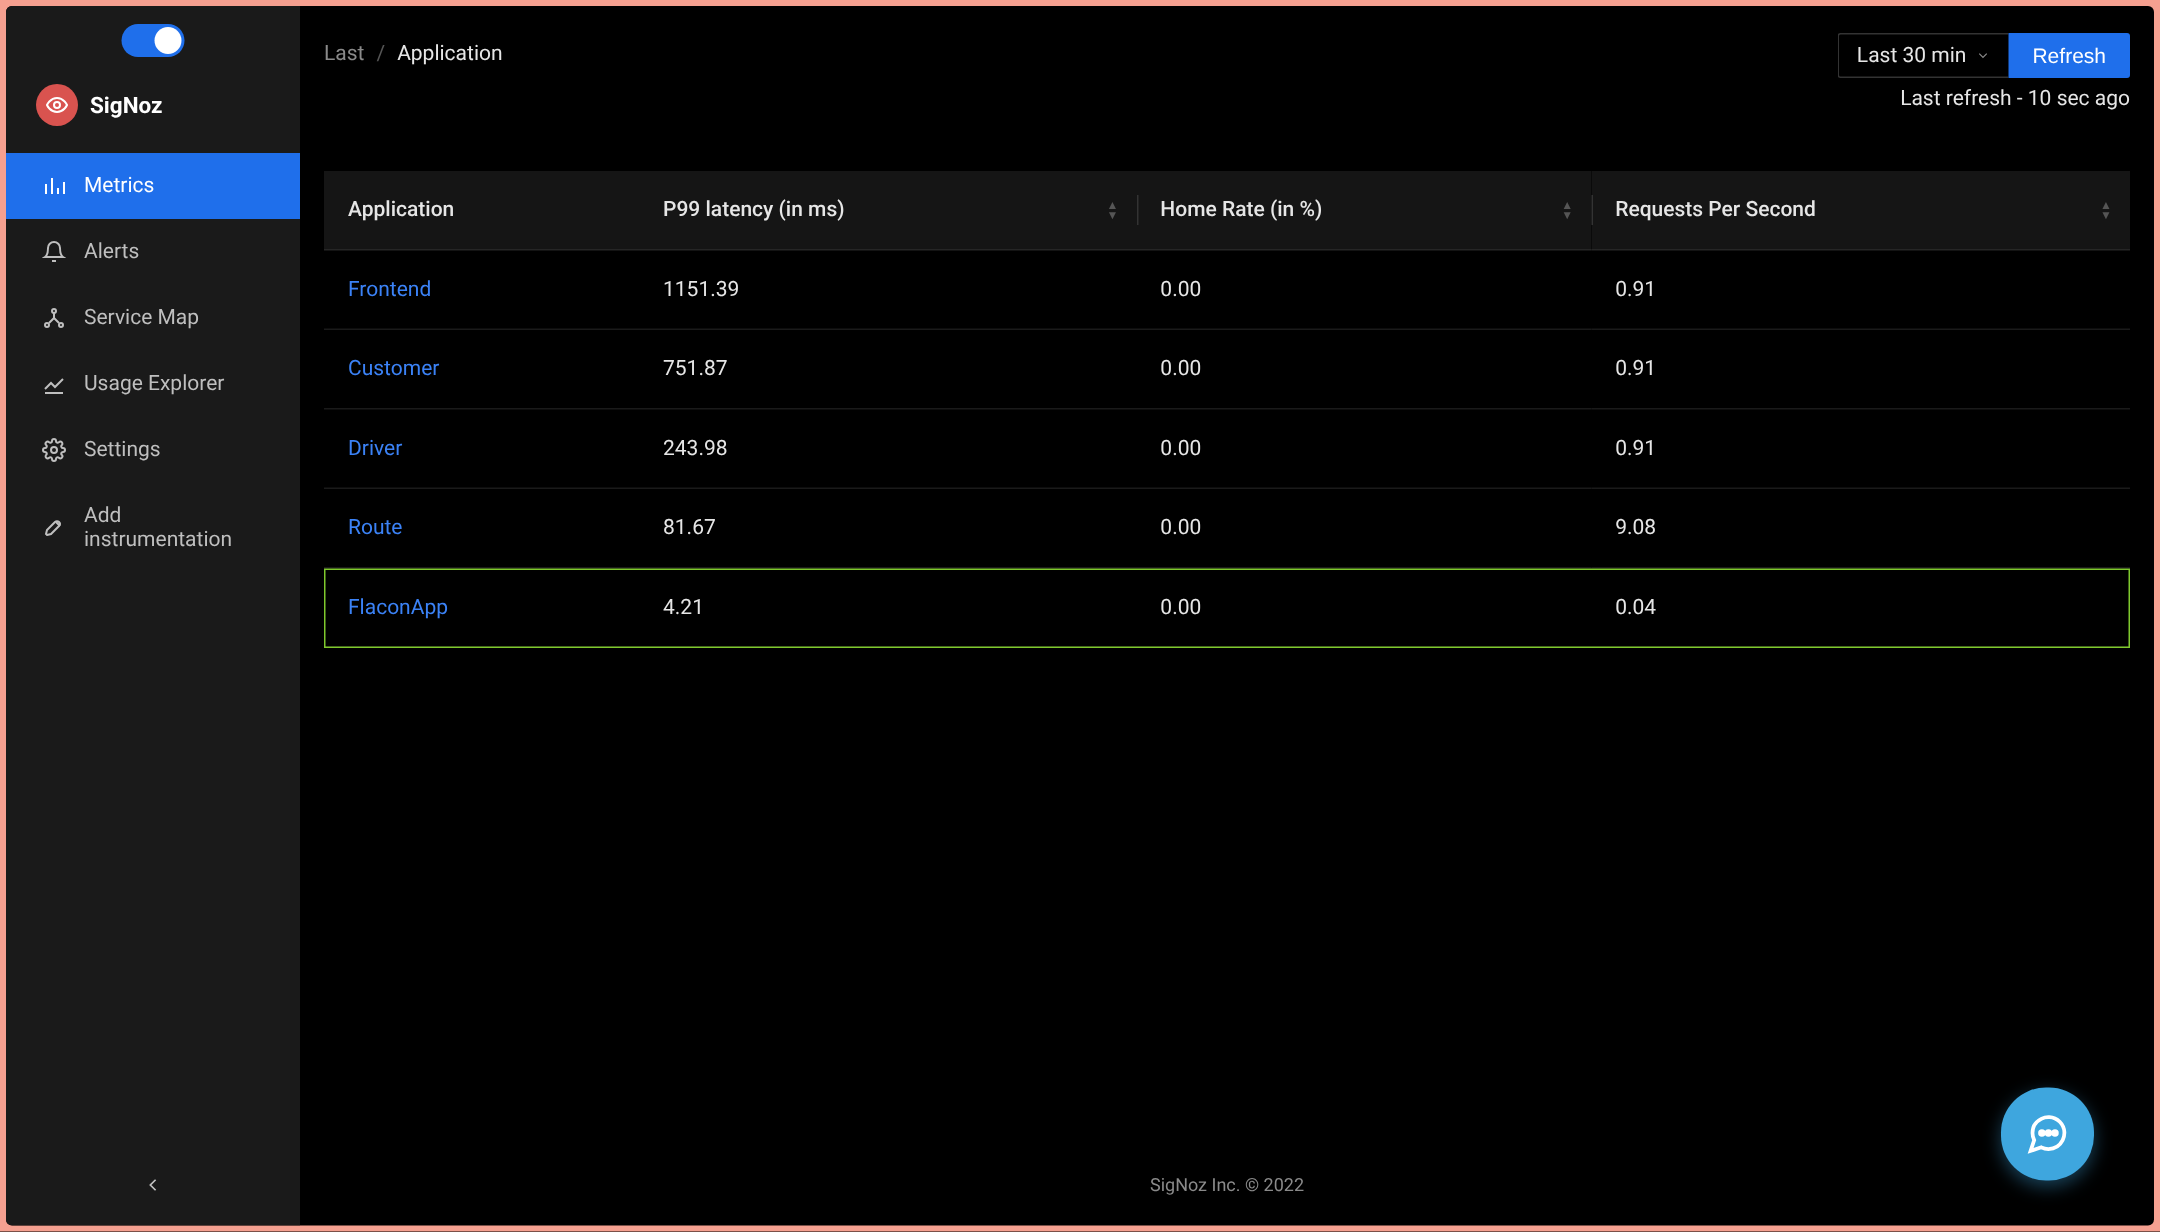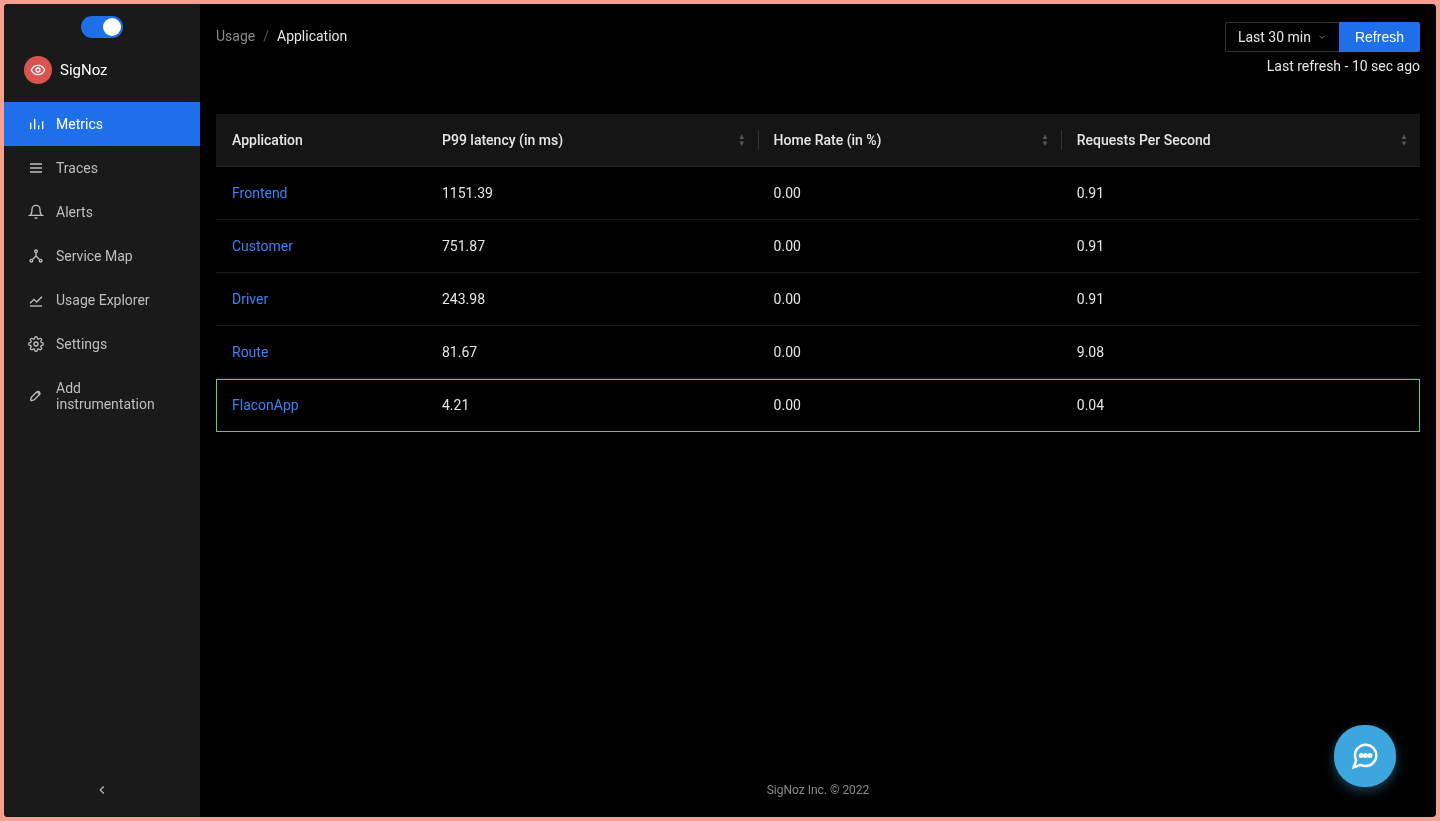--- a/index.html
+++ b/index.html
@@ -67,21 +67,21 @@
       height: 28px;
       background: #d9534f;
       border-radius: 50%;
       display: flex;
       align-items: center;
       justify-content: center;
     }
     .brand-name {
       color: #fff;
       font-size: 15px;
-      font-weight: 400;
+      font-weight: 700;
     }
     .nav {
       display: flex;
       flex-direction: column;
     }
     .nav-item {
       display: flex;
       align-items: center;
       gap: 12px;
       padding: 14px 24px;
@@ -278,30 +278,20 @@
               <line x1="10" y1="20" x2="10" y2="4"></line>
               <line x1="16" y1="20" x2="16" y2="14"></line>
               <line x1="22" y1="20" x2="22" y2="8"></line>
             </svg>
         </span>
         <span>Metrics</span>
       </div>
       <div class="nav-item">
         <span class="icon">
           <svg width="16" height="16" viewBox="0 0 24 24" fill="none" stroke="currentColor" stroke-width="2">
-              <line x1="3" y1="6" x2="21" y2="6"></line>
-              <line x1="3" y1="12" x2="21" y2="12"></line>
-              <line x1="3" y1="18" x2="21" y2="18"></line>
-            </svg>
-        </span>
-        <span>Traces</span>
-      </div>
-      <div class="nav-item">
-        <span class="icon">
-          <svg width="16" height="16" viewBox="0 0 24 24" fill="none" stroke="currentColor" stroke-width="2">
               <path d="M18 8a6 6 0 0 0-12 0c0 7-3 9-3 9h18s-3-2-3-9"></path>
               <path d="M10 21h4"></path>
             </svg>
         </span>
         <span>Alerts</span>
       </div>
       <div class="nav-item">
         <span class="icon">
           <svg width="16" height="16" viewBox="0 0 24 24" fill="none" stroke="currentColor" stroke-width="2">
               <circle cx="12" cy="5" r="2"></circle>
@@ -343,21 +333,21 @@
     <div class="sidebar-collapse">
       <svg width="14" height="14" viewBox="0 0 24 24" fill="none" stroke="currentColor" stroke-width="2">
           <polyline points="15 18 9 12 15 6"></polyline>
         </svg>
     </div>
   </aside>
 
   <main class="main">
     <div class="header">
       <div class="breadcrumb">
-        <span class="crumb-home">Usage</span>
+        <span class="crumb-home">Last</span>
         <span class="sep">/</span>
         <span class="crumb-current">Application</span>
       </div>
       <div class="header-right">
         <div class="header-controls">
           <div class="time-range">
             <span>Last 30 min</span>
             <span>
               <svg width="10" height="10" viewBox="0 0 24 24" fill="none" stroke="#888" stroke-width="2">
                   <polyline points="6 9 12 15 18 9"></polyline>

